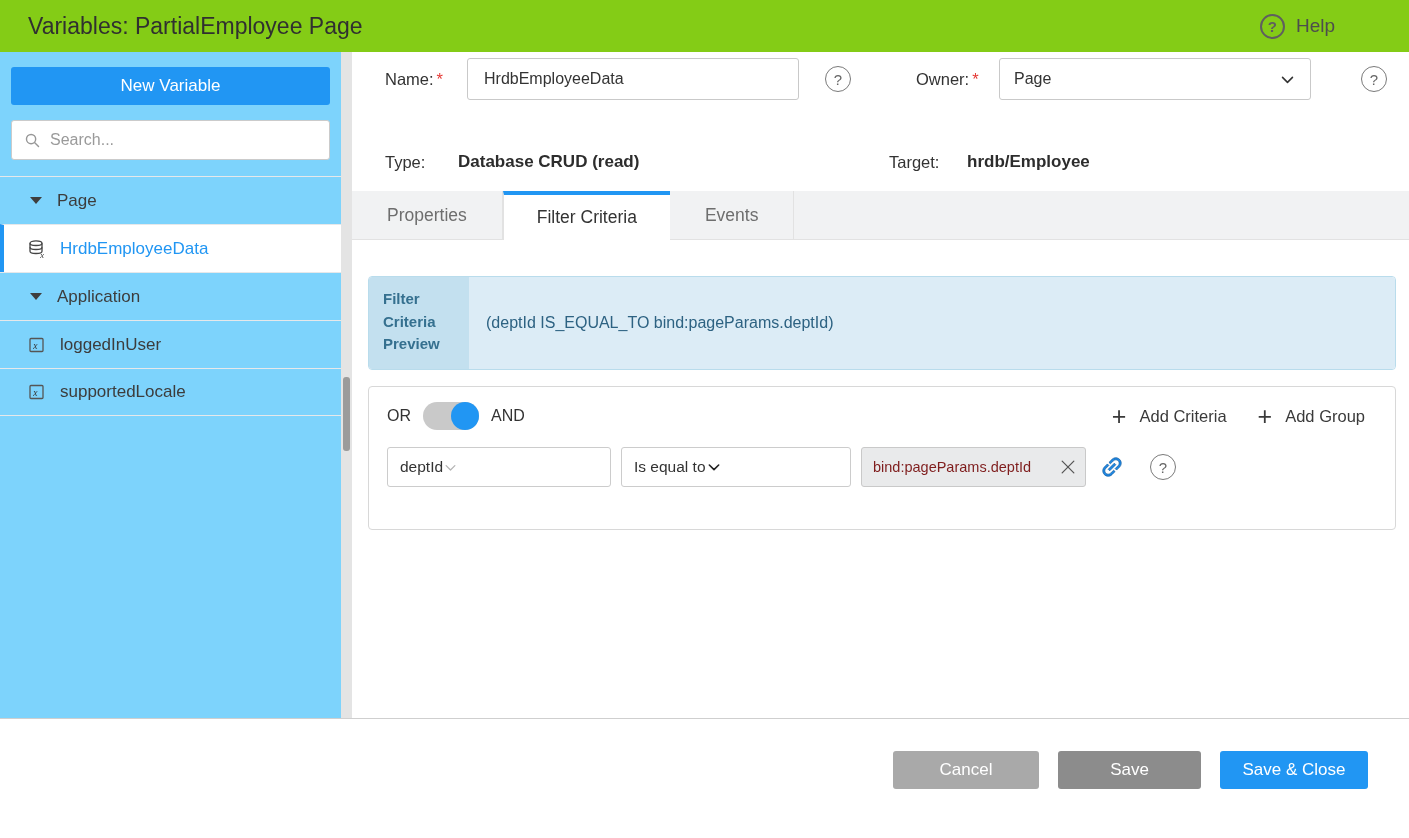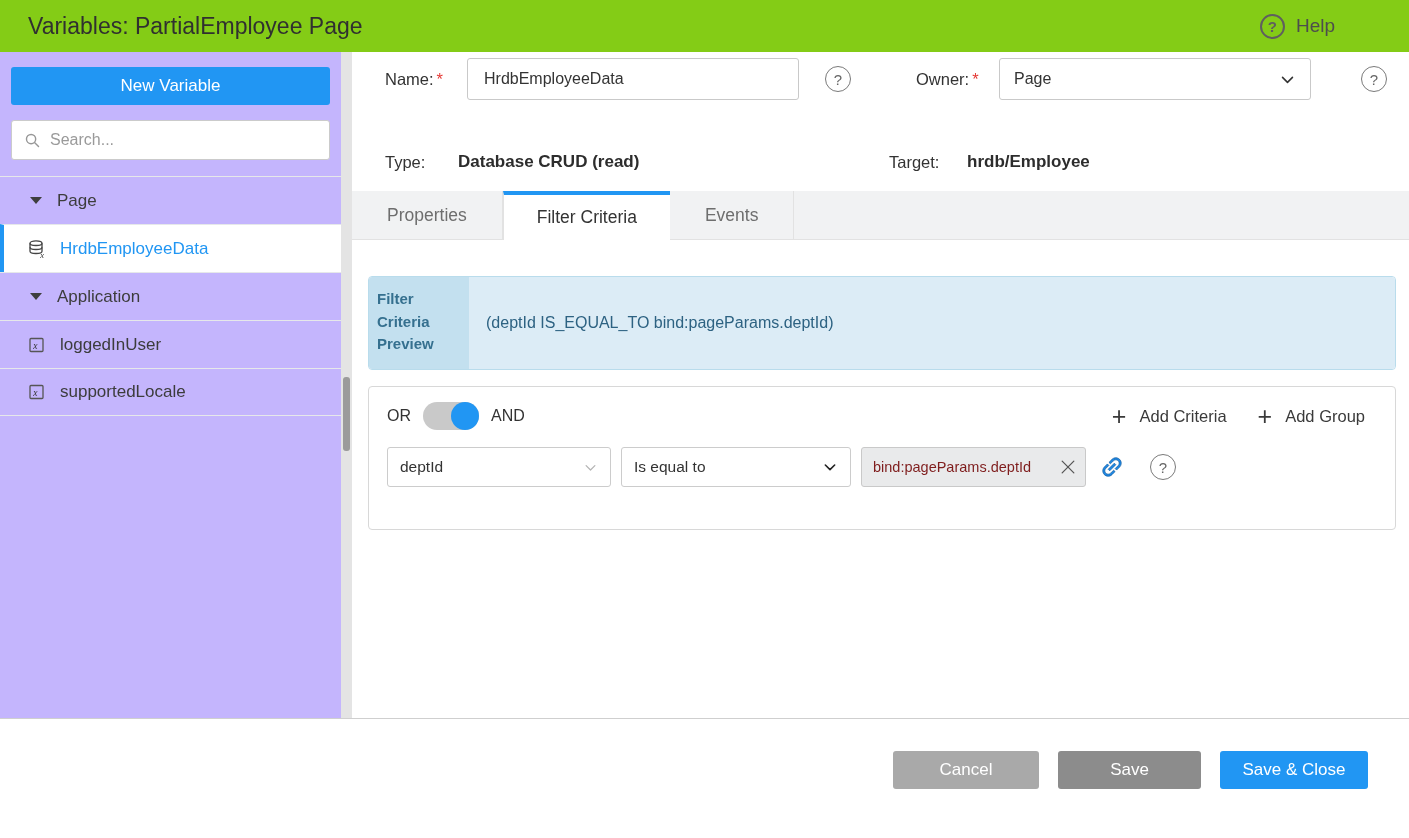--- a/index.html
+++ b/index.html
@@ -10,21 +10,21 @@
   .header { height:52px; background:#84cc16; display:flex; align-items:center; justify-content:space-between; padding:0 74px 0 28px; }
   .title { font-size:23px; color:#303030; }
   .help { display:flex; align-items:center; gap:11px; cursor:pointer; }
   .help-circle { width:25px; height:25px; border:2px solid #5f5f5f; border-radius:50%; display:flex; align-items:center; justify-content:center; font-size:15px; color:#5f5f5f; font-weight:bold; }
   .help-label { font-size:19px; color:#4d4d4d; }
 
   
   .middle { display:flex; height:666px; }
 
   
-  .sidebar { width:352px; background:#c4b5fd; position:relative; padding-right:11px; }
+  .sidebar { width:352px; background:#7dd3fc; position:relative; padding-right:11px; }
   .sb-track { position:absolute; top:0; right:0; width:11px; height:100%; background:#e4e4e4; }
   .sb-thumb { position:absolute; top:325px; right:2px; width:7px; height:74px; background:#9b9b9b; border-radius:3px; }
   .new-var-btn { margin:15px 11px 0 11px; height:38px; background:#2196f3; border:none; border-radius:3px; color:#fff; font-size:17px; width:319px; display:flex; align-items:center; justify-content:center; cursor:pointer; font-family:inherit; }
   .sb-select { margin:19px 11px 0 11px; height:40px; background:#fff; border:1px solid #cbcbcb; border-radius:3px; display:flex; align-items:center; justify-content:space-between; padding:0 14px; font-size:16px; color:#333; cursor:pointer; }
   .sb-search { margin:15px 11px 0 11px; height:40px; background:#fff; border:1px solid #cbcbcb; border-radius:3px; display:flex; align-items:center; padding:0 12px; gap:9px; }
   .sb-search input { border:none; outline:none; flex:1; font-size:16px; color:#333; font-family:inherit; background:transparent; }
   .sb-search input::placeholder { color:#9a9a9a; }
   .tree { margin-top:16px; }
   .tree-row { height:48px; display:flex; align-items:center; border-top:1px solid #e6e8ea; padding-left:30px; gap:15px; cursor:pointer; font-size:17px; color:#3c3c3c; }
   .tree-row:last-child { border-bottom:1px solid #e6e8ea; }
@@ -50,33 +50,33 @@
   .target-label { width:78px; }
 
   
   .tabbar { position:absolute; top:139px; left:0; right:0; height:49px; background:#f1f2f3; border-bottom:1px solid #e2e2e2; display:flex; }
   .tab { display:flex; align-items:center; justify-content:center; font-size:17.5px; color:#6e6e6e; padding:0 35px; border-right:1px solid #e2e2e2; cursor:pointer; }
   .tab.active { background:#fff; border-top:4px solid #2196f3; border-right:none; border-left:1px solid #e2e2e2; color:#333; margin-bottom:-1px; padding:0 33px; }
 
   
   .content { position:absolute; top:206px; left:0; right:0; padding:18px 13px 0 16px; }
   .preview { display:flex; border:1px solid #b9dcec; border-radius:4px; overflow:hidden; height:94px; }
-  .preview-label { width:100px; background:#c3e0ef; color:#35708f; font-weight:bold; font-size:15px; padding:11px 8px; line-height:1.5; flex:none; }
+  .preview-label { width:100px; background:#c3e0ef; color:#35708f; font-weight:bold; font-size:15px; padding:11px 14px; line-height:1.5; flex:none; }
   .preview-body { flex:1; background:#dcecf6; display:flex; align-items:center; padding:0 17px; font-size:16px; color:#2d6282; }
   .criteria-box { margin-top:16px; border:1px solid #d8d8d8; border-radius:4px; height:144px; padding:15px 18px 0 18px; }
   .crit-top { display:flex; align-items:center; }
   .tog-label { font-size:16px; color:#333; }
   .toggle { width:56px; height:28px; background:#c9c9c9; border-radius:14px; margin:0 12px; position:relative; cursor:pointer; flex:none; }
   .toggle .knob { position:absolute; right:0; top:0; width:28px; height:28px; border-radius:50%; background:#2196f3; }
   .crit-actions { margin-left:auto; display:flex; align-items:center; gap:13px; padding-right:12px; }
   .plus { font-size:25px; font-weight:200; color:#3a3a3a; line-height:1; }
   .action-label { font-size:16.5px; color:#3a3a3a; cursor:pointer; }
   .gap18 { width:5px; }
   .crit-controls { margin-top:17px; display:flex; align-items:center; }
-  .c-select { width:224px; height:40px; border:1px solid #ccc; border-radius:3px; background:#fff; display:flex; align-items:center; justify-content:space-between; padding:0 12px; font-size:15.5px; color:#333; cursor:pointer; }
+  .c-select { width:224px; height:40px; border:1px solid #ccc; border-radius:3px; background:#fff; display:flex; align-items:center; justify-content:flex-start; padding:0 12px; font-size:15.5px; color:#333; cursor:pointer; }
   .c-select2 { width:230px; margin-left:10px; }
   .bind-chip { width:225px; height:40px; margin-left:10px; background:#e9eaeb; border:1px solid #c9c9c9; border-radius:3px; display:flex; align-items:center; padding:0 7px 0 11px; font-size:14.5px; color:#7f1d1d; }
   .bind-text { white-space:nowrap; overflow:hidden; }
   .x-btn { margin-left:auto; width:20px; height:20px; flex:none; cursor:pointer; }
   .link-btn { margin-left:13px; width:26px; height:26px; cursor:pointer; transform:rotate(-45deg); }
   .crit-controls .q-icon { margin-left:25px; }
 
   
   .footer { height:100px; border-top:1px solid #cfcfcf; background:#fff; display:flex; justify-content:flex-end; padding:32px 41px 0 0; gap:19px; }
   .btn { height:38px; border:none; border-radius:3px; color:#fff; font-size:17px; font-family:inherit; cursor:pointer; }

